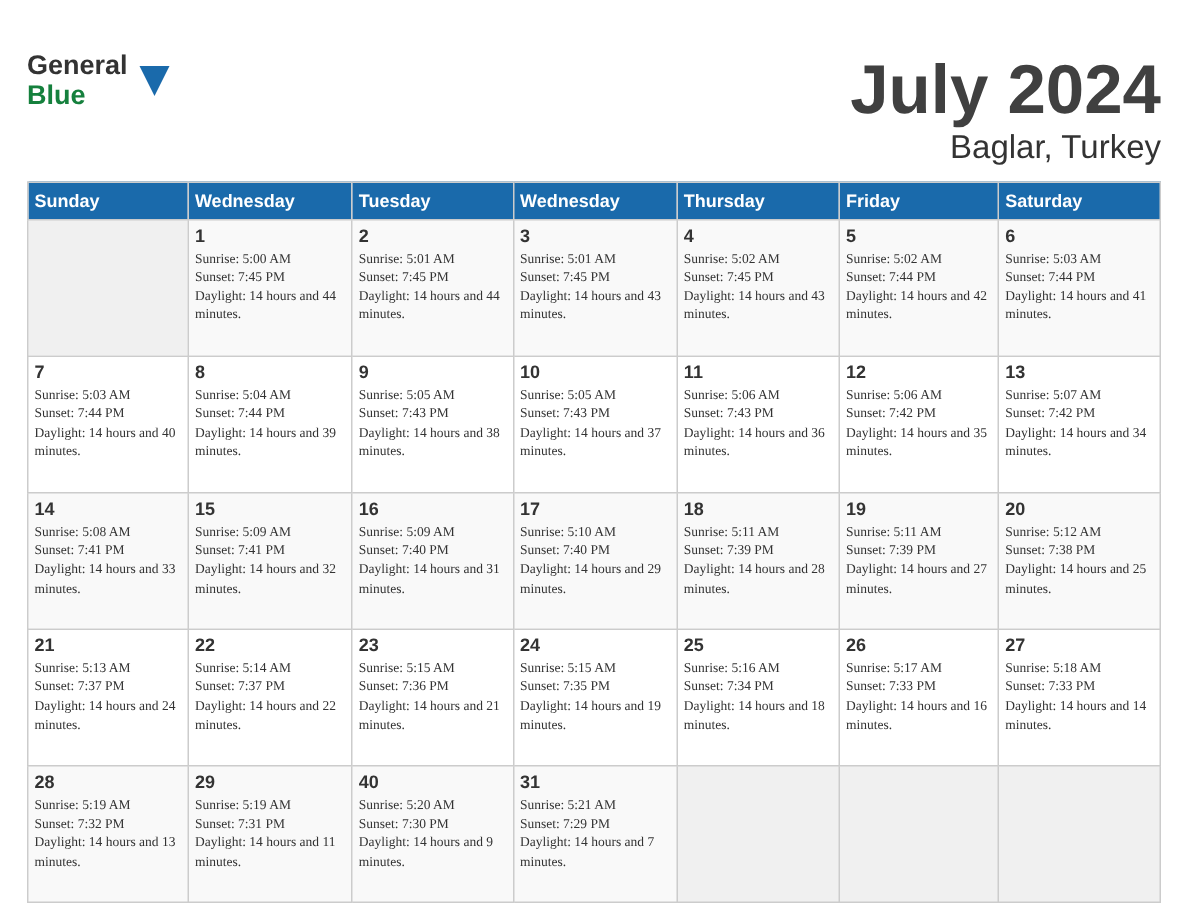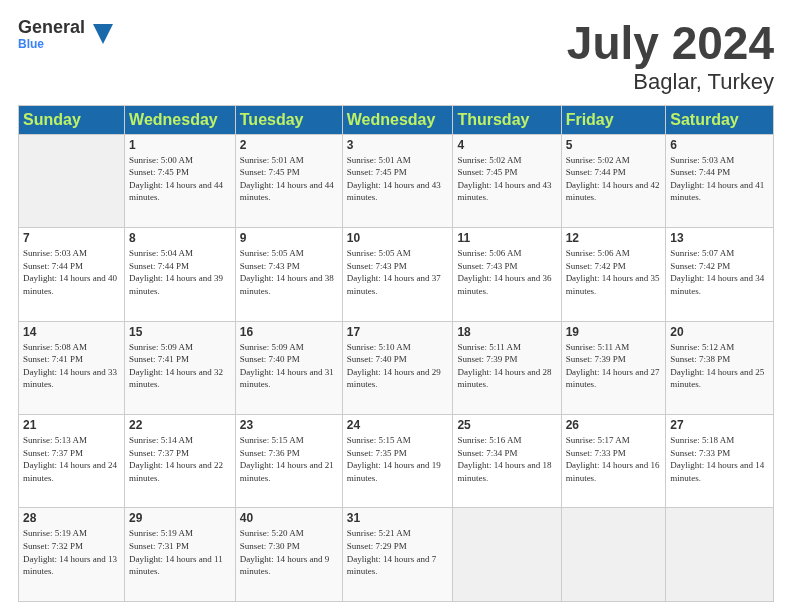--- a/index.html
+++ b/index.html
@@ -6,21 +6,21 @@
     body {
       width: 792px;
       height: 612px;
       font-family: Arial, sans-serif;
       background: #fff;
       overflow: hidden;
     }
     .page {
       width: 792px;
       height: 612px;
-      padding: 18px 18px 10px 18px;
+      padding: 34px 18px 10px 18px;
       display: flex;
       flex-direction: column;
     }
     .header {
       display: flex;
       justify-content: space-between;
       align-items: flex-start;
       margin-bottom: 10px;
     }
     .logo {
@@ -31,23 +31,23 @@
       display: flex;
       flex-direction: column;
       line-height: 1.1;
     }
     .logo-general {
       font-size: 18px;
       font-weight: bold;
       color: #333;
     }
     .logo-blue {
-      font-size: 12px;
-      font-weight: bold;
-      color: #3b82f6;
+      font-size: 18px;
+      font-weight: bold;
+      color: #15803d;
     }
     .logo-icon {
       width: 28px;
       height: 28px;
       margin-left: 4px;
     }
     .title-block {
       text-align: right;
     }
     .month-year {
@@ -60,22 +60,22 @@
       font-size: 22px;
       color: #333;
     }
     .calendar {
       width: 100%;
       border-collapse: collapse;
       flex: 1;
     }
     .calendar thead tr th {
       background-color: #1a6aab;
-      color: #bef264;
-      font-size: 16px;
+      color: #ffffff;
+      font-size: 12px;
       font-weight: bold;
       padding: 5px 4px;
       border: 1px solid #ccc;
       text-align: left;
     }
     .calendar tbody tr td {
       border: 1px solid #ccc;
       vertical-align: top;
       padding: 3px 4px;
       font-size: 9.5px;

